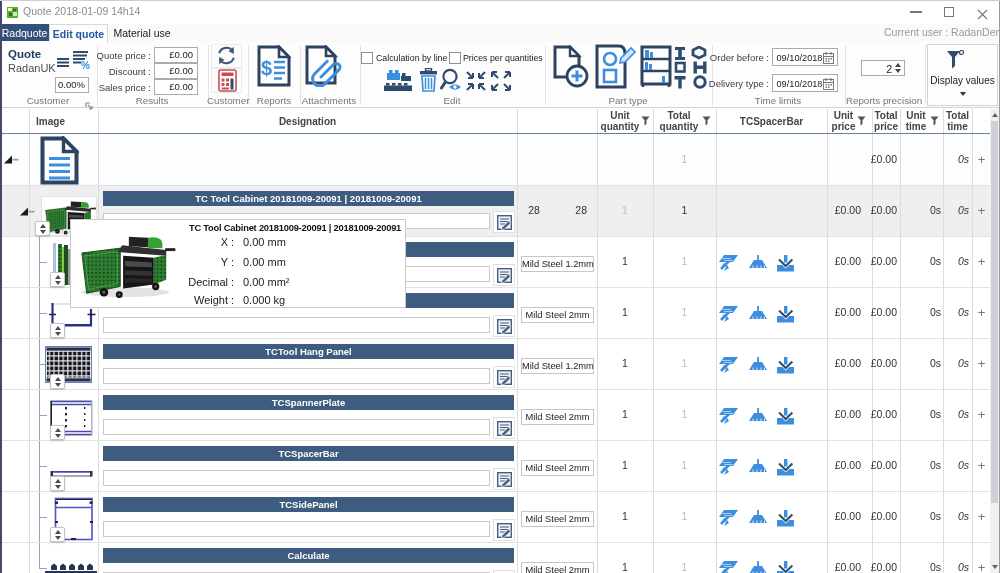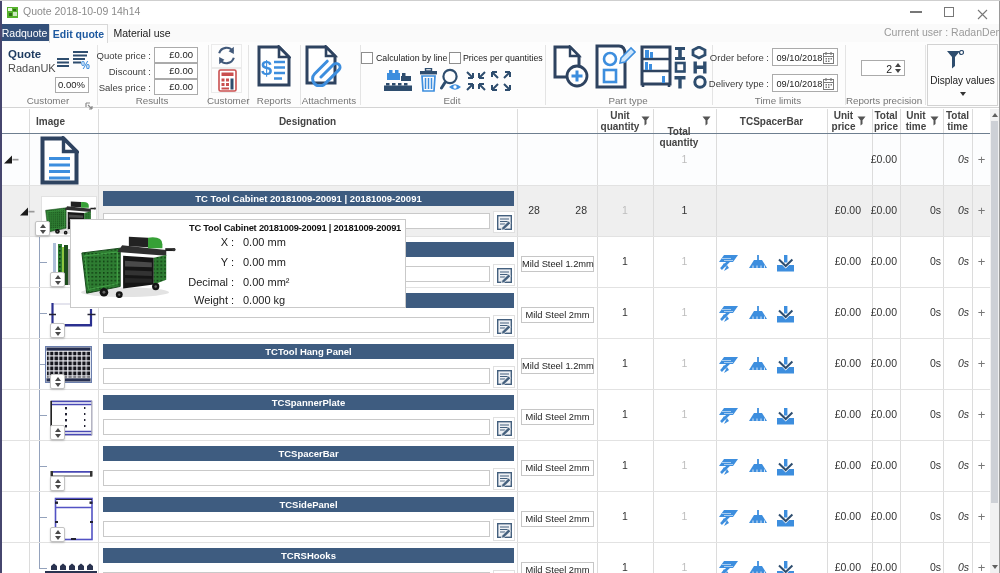--- a/index.html
+++ b/index.html
@@ -31,21 +31,21 @@
 <div class="a" style="left:0;top:0;width:2px;height:573px;background:#46466e;z-index:50;"></div>
 <div class="a" style="left:999px;top:0;width:1px;height:573px;background:#9a9a9a;z-index:50;"></div>
 <div class="a" style="left:0;top:0;width:1000px;height:1px;background:#cfcfcf;z-index:50;"></div>
 <div class="a" style="left:7px;top:4px;z-index:2;"><svg width="11" height="11">
       <rect width="11" height="11" fill="#56b22d"></rect>
       <rect x="1" y="1" width="4" height="3" fill="#fff" opacity=".85"></rect>
       <rect x="6" y="2" width="3" height="2" fill="#2f6e14"></rect>
       <rect x="2" y="6" width="3" height="3" fill="#2f6e14"></rect>
       <rect x="6" y="5" width="4" height="4" fill="#fff" opacity=".7"></rect>
     </svg></div>
-<div class="a" style="left:23px;top:5px;font-size:10.5px;color:#8b8b8b;z-index:2;">Quote 2018-10-09 14h14</div>
+<div class="a" style="left:23px;top:5px;font-size:10.5px;color:#8b8b8b;z-index:2;">Quote 2018-01-09 14h14</div>
 <div class="a" style="left:910px;top:11px;width:12px;height:1.5px;background:#777;"></div>
 <div class="a" style="left:944px;top:6.5px;width:10px;height:10px;border:1.2px solid #777;"></div>
 <div class="a" style="left:977px;top:6px;z-index:2;"><svg width="11" height="11">
       <path d="M1 1 L10 10 M10 1 L1 10" stroke="#777" stroke-width="1.1"></path>
     </svg></div>
 <div class="a" style="left:884px;top:26px;font-size:10.5px;color:#9a9a9a;z-index:2;white-space:nowrap;">Current user : RadanDemo</div>
 <div class="a" style="left:0;top:24px;width:1000px;height:18px;background:#fafafa;z-index:1;"></div>
 <div class="a" style="left:0;top:24px;width:49px;height:17px;background:#33507a;color:#fff;font-size:10.5px;text-align:center;line-height:18px;z-index:2;">Radquote</div>
 <div class="a" style="left:49px;top:24px;width:59px;height:19px;background:#fdfdfd;border:1px solid #d8d8d8;border-bottom:none;color:#1f5aa0;font-weight:bold;font-size:10.5px;text-align:center;line-height:18px;z-index:2;">Edit quote</div>
 <div class="a" style="left:108px;top:24px;width:68px;height:17px;color:#1a1a1a;font-size:10.5px;text-align:center;line-height:19px;z-index:2;">Material use</div>
@@ -243,21 +243,21 @@
 <div style="position:absolute;left:32px;top:47px;width:0;height:0;border-left:3.5px solid transparent;border-right:3.5px solid transparent;border-top:4px solid #333;"></div>
 </div>
 <div class="a" style="left:2px;top:109px;width:989px;height:25px;background:#fff;z-index:1;"></div>
 <div class="a" style="left:2px;top:133px;width:989px;height:1.4px;background:#6e7f90;z-index:4;"></div>
 <div class="hdr" style="left:29px;top:109px;width:43px;height:24px;">Image</div>
 <div class="hdr" style="left:98px;top:109px;width:419px;height:24px;">Designation</div>
 <div class="hdr" style="left:597px;top:109px;width:46px;height:24px;">Unit quantity</div>
 <svg width="9" height="10" style="position:absolute;left:641px;top:116px;z-index:4;">
     <path d="M0.5 0.5 h8 l-3 3.8 v3.6 l-2 1.6 v-5.2 z" fill="#555"></path>
   </svg>
-<div class="hdr" style="left:653px;top:109px;width:52px;height:24px;margin-top:16px;">Total quantity</div>
+<div class="hdr" style="left:653px;top:109px;width:52px;height:24px;">Total quantity</div>
 <svg width="9" height="10" style="position:absolute;left:702px;top:116px;z-index:4;">
     <path d="M0.5 0.5 h8 l-3 3.8 v3.6 l-2 1.6 v-5.2 z" fill="#555"></path>
   </svg>
 <div class="hdr" style="left:716px;top:109px;width:111px;height:24px;">TCSpacerBar</div>
 <div class="hdr" style="left:827px;top:109px;width:33px;height:24px;">Unit price</div>
 <svg width="9" height="10" style="position:absolute;left:857px;top:116px;z-index:4;">
     <path d="M0.5 0.5 h8 l-3 3.8 v3.6 l-2 1.6 v-5.2 z" fill="#555"></path>
   </svg>
 <div class="hdr" style="left:872px;top:109px;width:28px;height:24px;">Total price</div>
 <div class="hdr" style="left:900px;top:109px;width:32px;height:24px;">Unit time</div>
@@ -655,21 +655,21 @@
 <div class="plus" style="left:972px;top:509px;width:19px;">+</div>
 <div class="a" style="left:45px;top:560px;z-index:3;"><svg width="52" height="13">
       <path d="M6.0 5 l3 -2.5 3 2.5 v4 h-6 z" fill="#2a3350"></path>
       <path d="M15.0 5 l3 -2.5 3 2.5 v4 h-6 z" fill="#2a3350"></path>
       <path d="M24.0 5 l3 -2.5 3 2.5 v4 h-6 z" fill="#2a3350"></path>
       <path d="M33.0 5 l3 -2.5 3 2.5 v4 h-6 z" fill="#2a3350"></path>
       <path d="M42.0 5 l3 -2.5 3 2.5 v4 h-6 z" fill="#2a3350"></path>
       <rect x="0" y="10" width="52" height="3" fill="#2a3350"></rect>
     </svg></div>
 
-<div class="titlebar" style="top:548px;">TCRSHooks</div>
+<div class="titlebar" style="top:548px;">Calculate</div>
 <div class="inp" style="top:572px;"></div>
 <div class="editbtn" style="top:570px;"></div>
 <div class="matbox" style="top:562px;">Mild Steel 2mm</div>
 <div class="cellc" style="left:597px;top:561px;width:56px;">1</div>
 <div class="cellc gray1" style="left:653px;top:561px;width:63px;">1</div>
 <div class="a" style="left:719px;top:561px;z-index:4;"><svg width="19" height="17" viewBox="0 0 19 17">
       <polygon points="5,0 19,0 14,7 0,7" fill="#3d8ede"></polygon>
       <path d="M12 4 L5 11 M9 7 L2 14" stroke="#3d8ede" stroke-width="2.6"></path>
       <polygon points="2,13 8,11 5,8" fill="#3d8ede"></polygon>
       <polygon points="5,16 10,13 8,10" fill="#3d8ede"></polygon>

